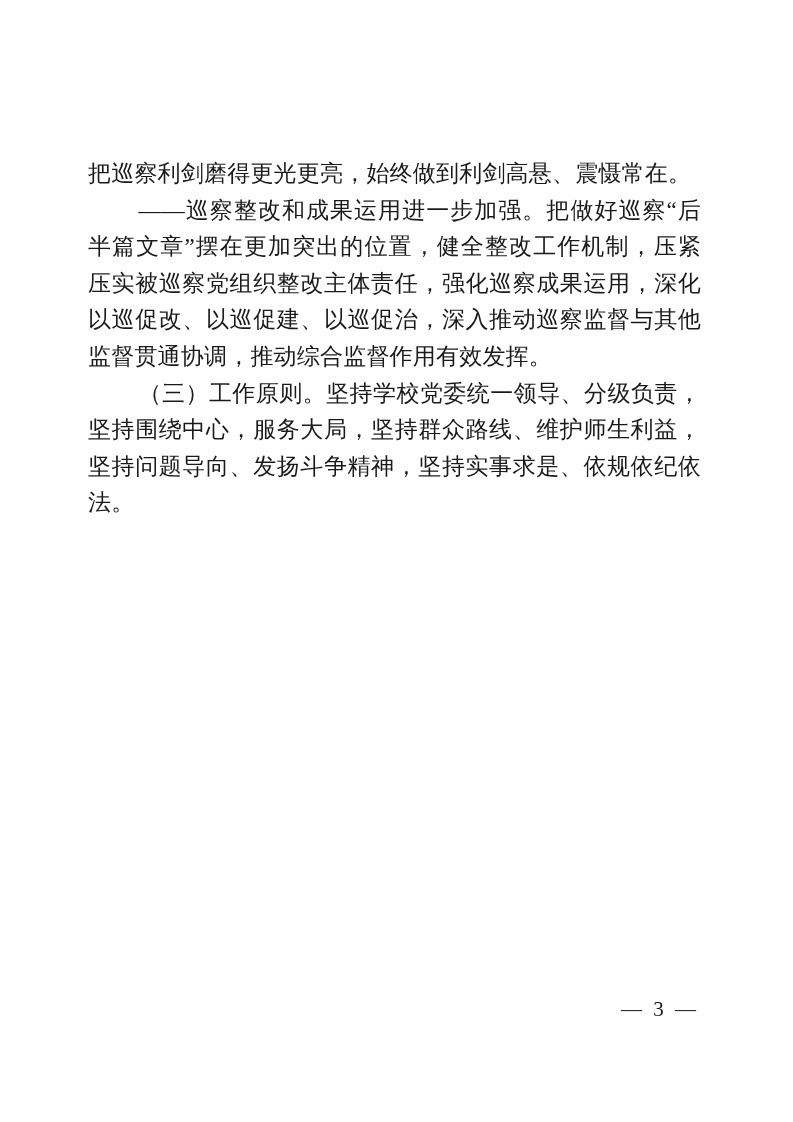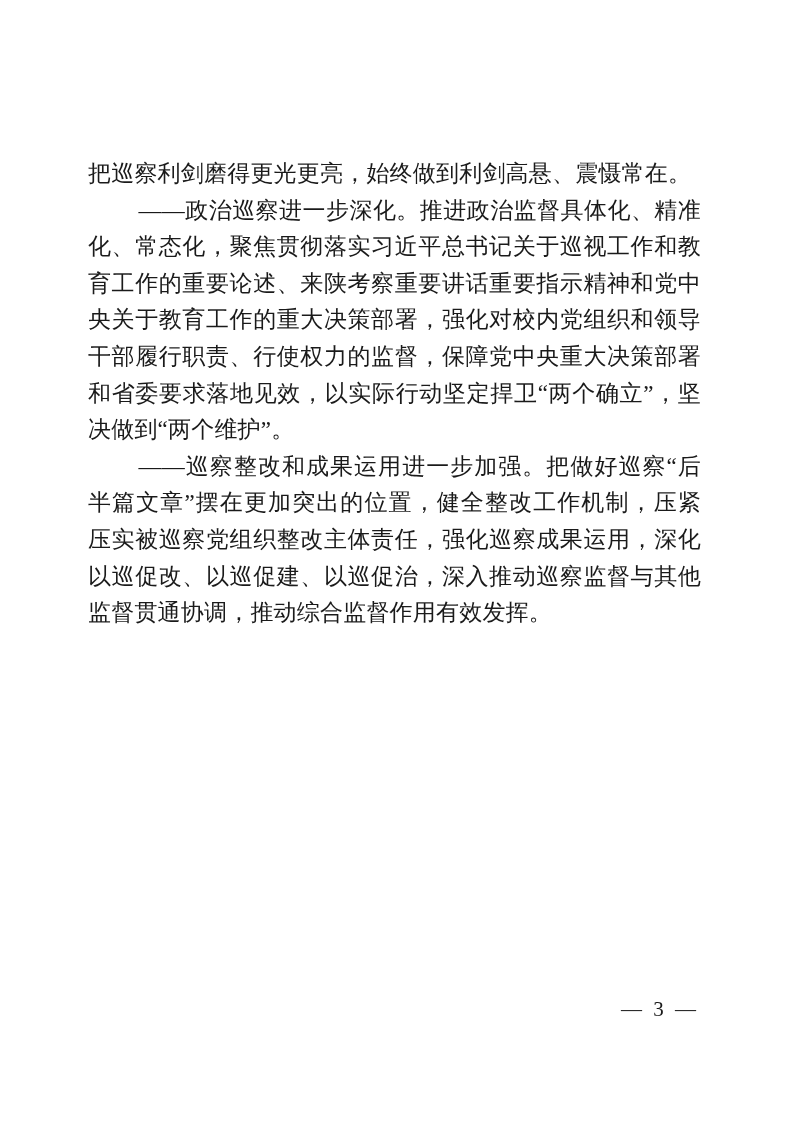--- a/index.html
+++ b/index.html
@@ -43,18 +43,18 @@
     color: #1a1a1a;
     white-space: nowrap;
   }
 </style>
 </head>
 <body>
 
 <div class="page">
   <div class="text-block">
     <p class="para">把巡察利剑磨得更光更亮，始终做到利剑高悬、震慑常在。</p>
-    <p class="para indent">——政治巡察进一步深化。推进政治监督具体化、精准化、常态化，聚焦贯彻落实习近平总书记关于巡视工作和教育工作的重要论述、来陕考察重要讲话重要指示精神和党中央关于教育工作的重大决策部署，强化对校内党组织和领导干部履行职责、行使权力的监督，保障党中央重大决策部署和省委要求落地见效，以实际行动坚定捍卫“两个确立”，坚决做到“两个维护”。</p>
     <p class="para indent">——巡察整改和成果运用进一步加强。把做好巡察“后半篇文章”摆在更加突出的位置，健全整改工作机制，压紧压实被巡察党组织整改主体责任，强化巡察成果运用，深化以巡促改、以巡促建、以巡促治，深入推动巡察监督与其他监督贯通协调，推动综合监督作用有效发挥。</p>
+    <p class="para indent">（三）工作原则。坚持学校党委统一领导、分级负责，坚持围绕中心，服务大局，坚持群众路线、维护师生利益，坚持问题导向、发扬斗争精神，坚持实事求是、依规依纪依法。</p>
   </div>
 
   <div class="page-number">— 3 —</div>
 </div>
 
 </body></html>

